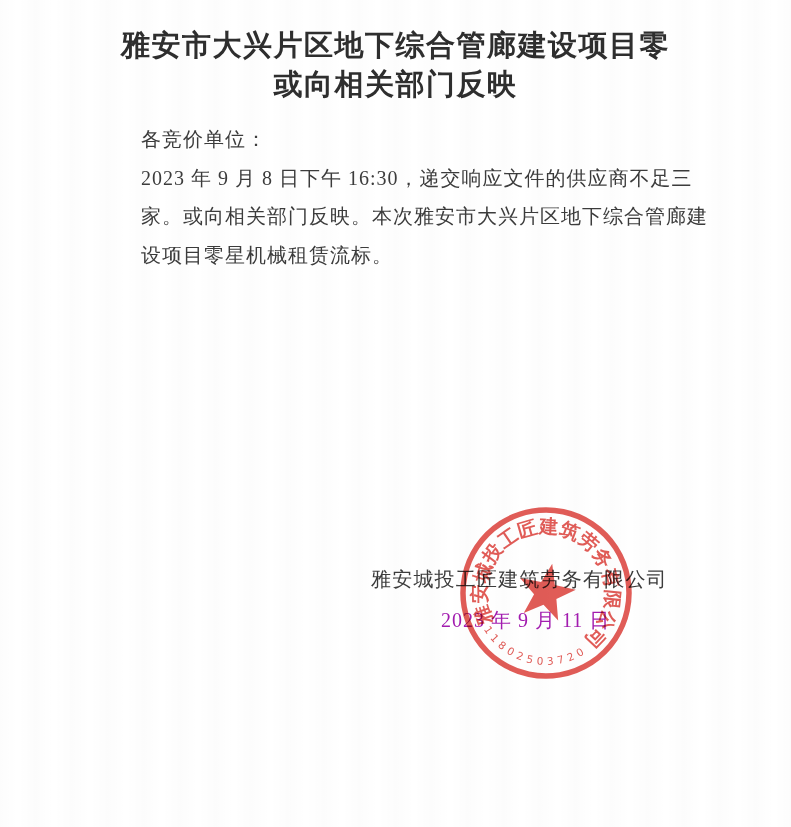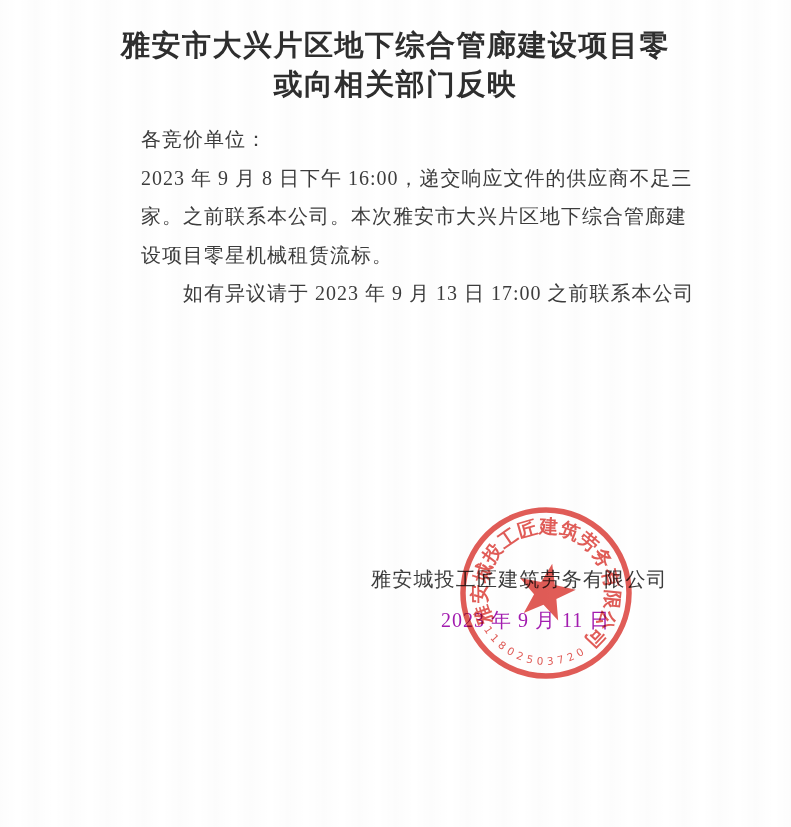--- a/index.html
+++ b/index.html
@@ -98,24 +98,23 @@
 
 <div class="page">
 
   <div class="doc-title">
     <div>雅安市大兴片区地下综合管廊建设项目零</div>
     <div>或向相关部门反映</div>
   </div>
 
   <div class="doc-body">
     <div class="line">各竞价单位：</div>
-    <div class="line">2023 年 9 月 8 日下午 16:00，递交响应文件的供应商不足三</div>
-    <div class="line">家。之前联系本公司。本次雅安市大兴片区地下综合管廊建</div>
+    <div class="line">2023 年 9 月 8 日下午 16:30，递交响应文件的供应商不足三</div>
+    <div class="line">家。或向相关部门反映。本次雅安市大兴片区地下综合管廊建</div>
     <div class="line">设项目零星机械租赁流标。</div>
-    <div class="line indent">如有异议请于 2023 年 9 月 13 日 17:00 之前联系本公司</div>
   </div>
 
   <div class="signature-company">雅安城投工匠建筑劳务有限公司</div>
   <div class="signature-date">2023 年 9 月 11 日</div>
 
   <svg class="seal" viewBox="0 0 180 180" xmlns="http://www.w3.org/2000/svg">
     <defs>
       <path id="sealRingPath" d="M 40.9 124.4 A 60 60 0 1 1 139.1 124.4" fill="none"></path>
       <path id="sealSerialPath" d="M 33.3 134.3 A 72 72 0 0 0 146.7 134.3" fill="none"></path>
     </defs>

